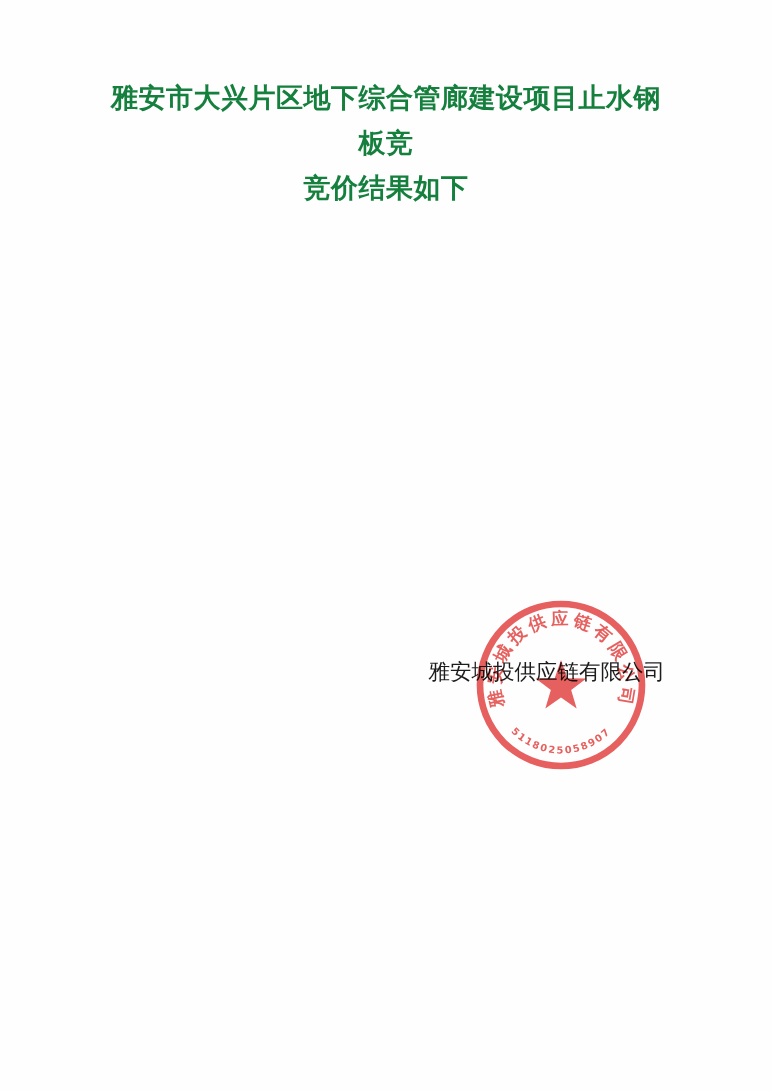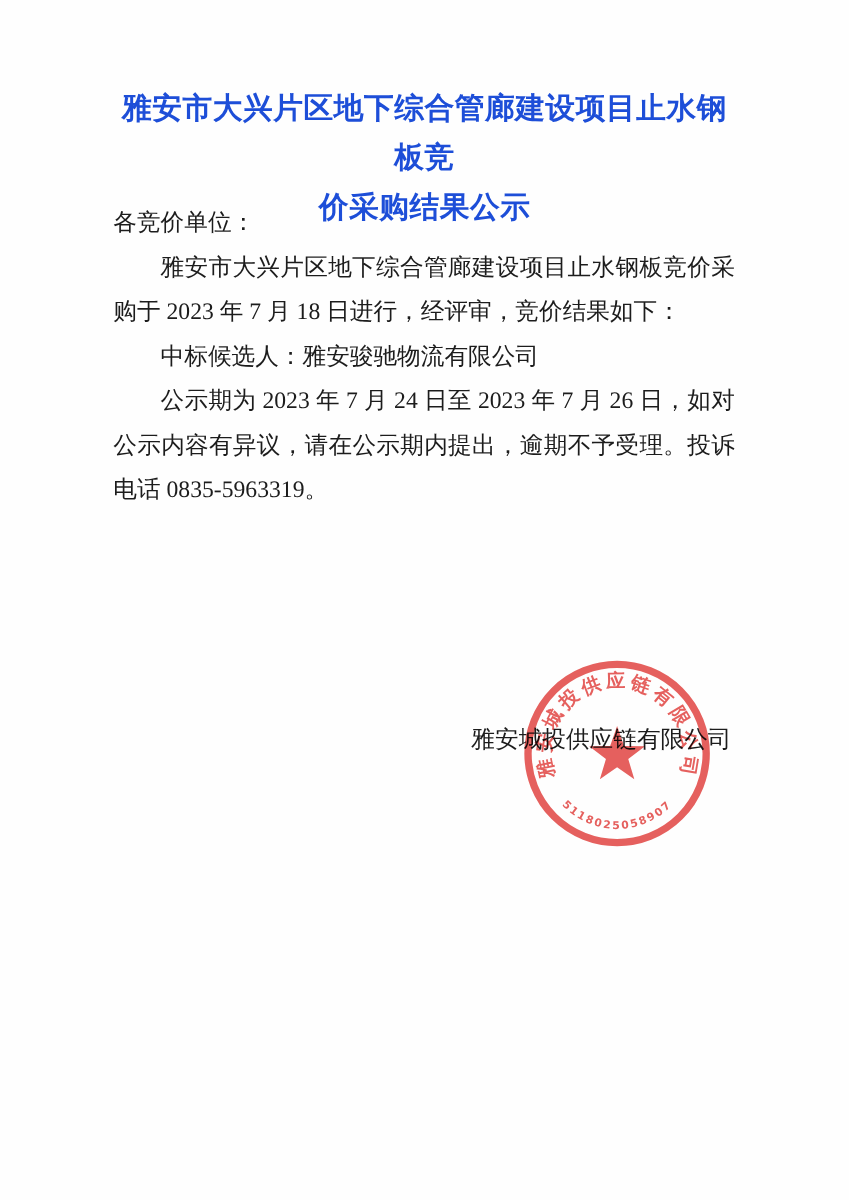--- a/index.html
+++ b/index.html
@@ -20,21 +20,21 @@
     position: absolute;
     left: 100px;
     right: 100px;
     top: 76px;
     margin: 0;
     text-align: center;
     font-size: 27px;
     font-weight: 700;
     line-height: 45px;
     letter-spacing: 0.5px;
-    color: #1d4ed8;
+    color: #15803d;
   }
   .doc-body {
     position: absolute;
     left: 103px;
     right: 104px;
     top: 182px;
     font-size: 21.5px;
     line-height: 40.5px;
     text-align: justify;
     text-justify: inter-ideograph;
@@ -87,29 +87,23 @@
     fill: var(--seal-color, #e34a47);
   }
 </style>
 </head>
 <body>
 
 <div class="page">
 
   <h1 class="doc-title">
     <span>雅安市大兴片区地下综合管廊建设项目止水钢板竞</span><br>
-    <span>价采购结果公示</span>
+    <span>竞价结果如下</span>
   </h1>
 
-  <div class="doc-body">
-    <p class="no-indent">各竞价单位：</p>
-    <p>雅安市大兴片区地下综合管廊建设项目止水钢板竞价采购于 2023 年 7 月 18 日进行，经评审，竞价结果如下：</p>
-    <p>中标候选人：雅安骏驰物流有限公司</p>
-    <p>公示期为 2023 年 7 月 24 日至 2023 年 7 月 26 日，如对公示内容有异议，请在公示期内提出，逾期不予受理。投诉电话 0835-5963319。</p>
-  </div>
 
   <div class="signature">
     <div>雅安城投供应链有限公司</div>
   </div>
 
   <svg class="seal" viewBox="0 0 200 200" xmlns="http://www.w3.org/2000/svg">
     <defs>
       <path id="sealArcPath" d="M 36.1 123.3 A 68 68 0 1 1 163.9 123.3" fill="none"></path>
       <path id="sealNumPath" d="M 41.0 149.5 A 77 77 0 0 0 159.0 149.5" fill="none"></path>
     </defs>

